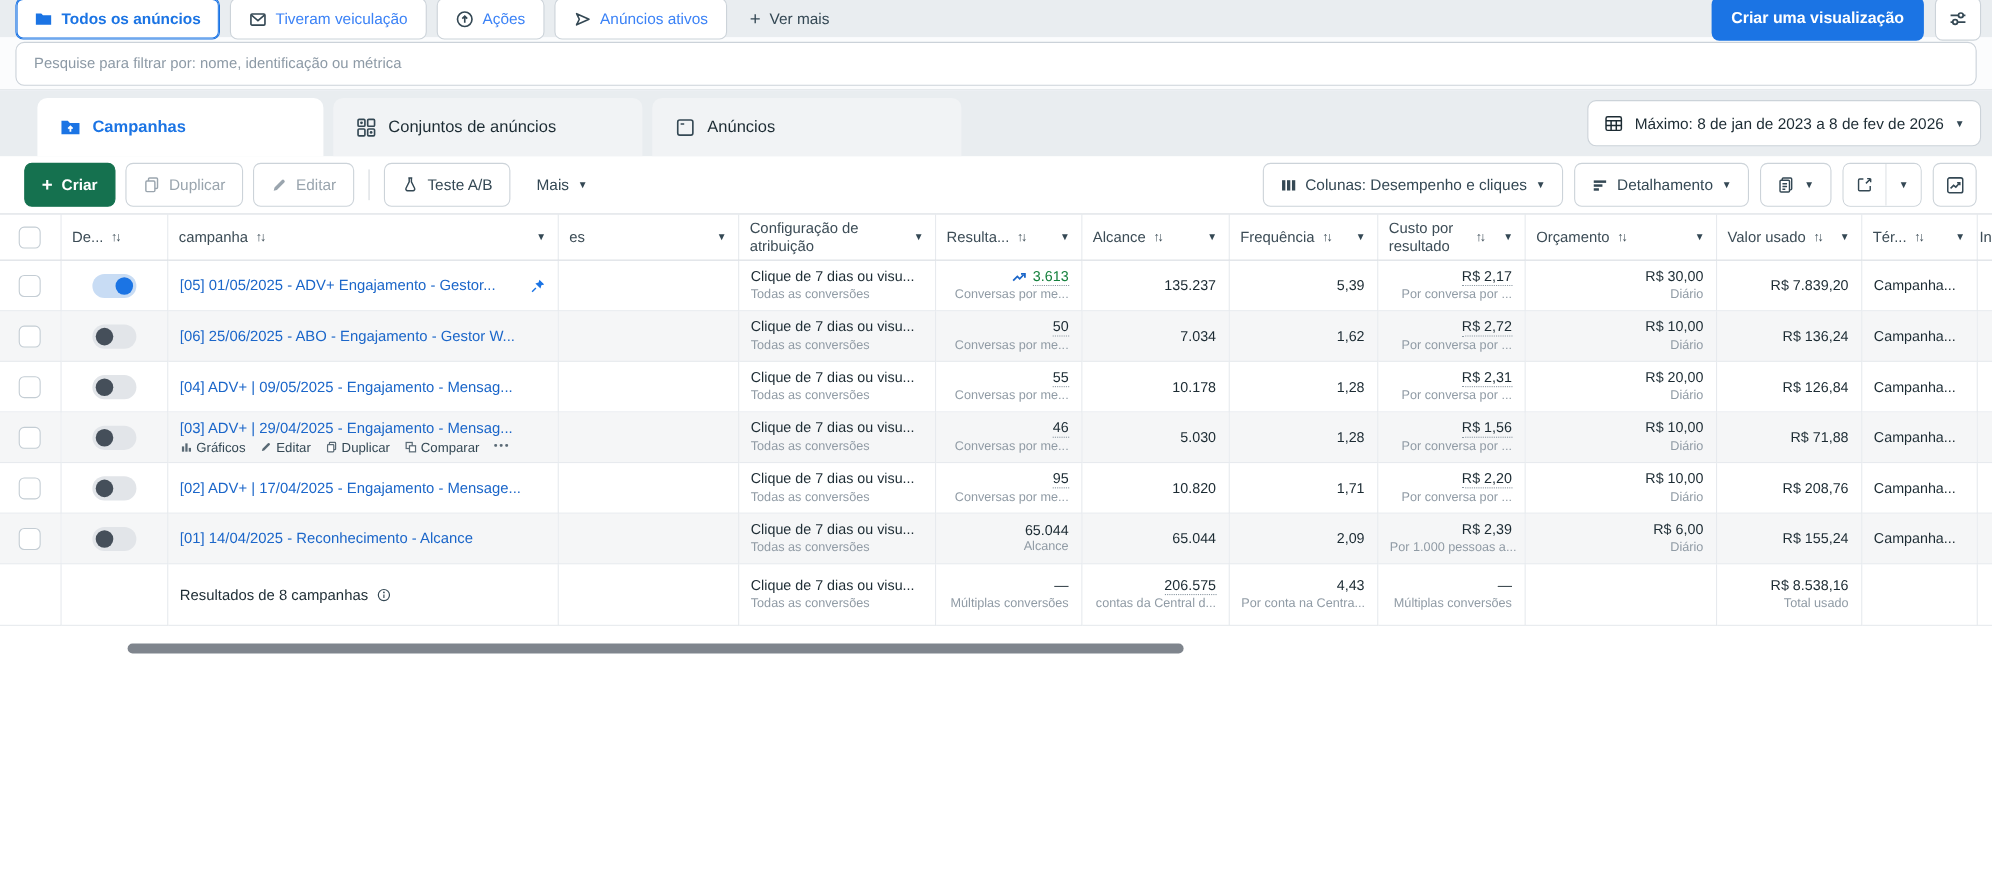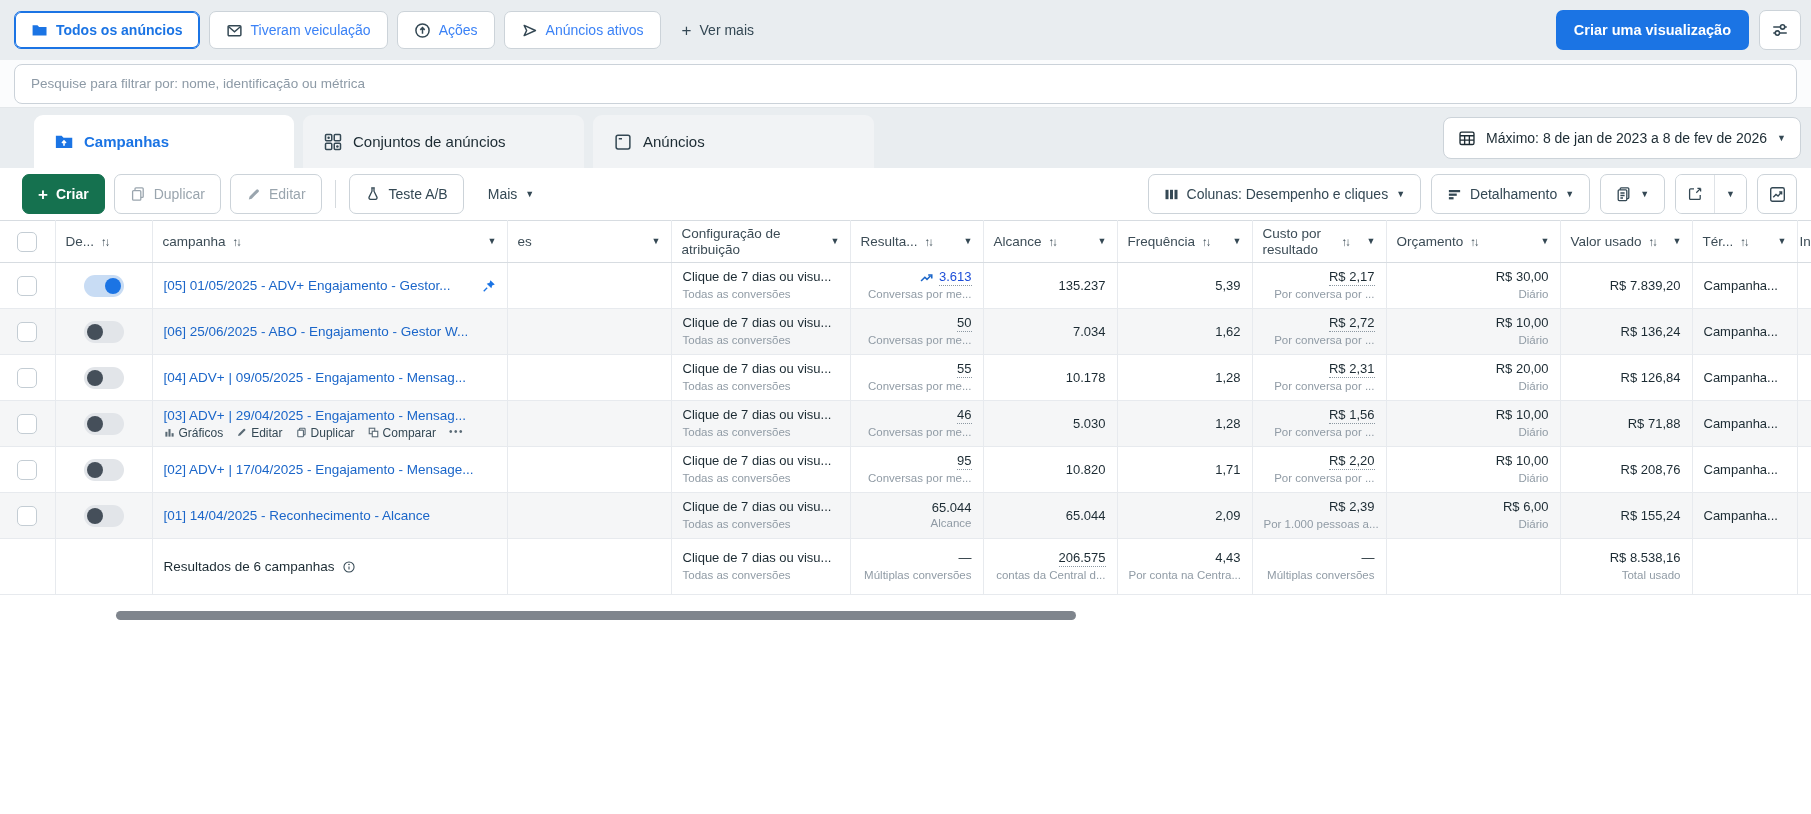--- a/index.html
+++ b/index.html
@@ -1,20 +1,20 @@
 <!DOCTYPE html>
 <html><head>
 <meta charset="utf-8">
 <style>
 *{box-sizing:border-box;margin:0;padding:0}
 html,body{width:1811px;height:814px;overflow:hidden}
 body{font-family:"Liberation Sans","DejaVu Sans",sans-serif;background:#fff;color:#1c2b33;font-size:13px}
 svg{display:block;flex:none}
 
-.topbar{height:60px;background:#e9edf0;display:flex;align-items:center;padding:0 10px 0 14px;gap:9px}
+.topbar{height:34px;background:#e9edf0;display:flex;align-items:center;padding:0 10px 0 14px;gap:9px}
 .chip{display:flex;align-items:center;gap:8px;height:38px;padding:0 16px;background:#fff;border:1px solid #ccd3d9;border-radius:7px;font-size:14px;color:#3b82f6;cursor:pointer;white-space:nowrap}
 .chip.active{border-color:#1b74e4;color:#1b74e4;font-weight:bold;box-shadow:0 0 0 1px #1b74e4 inset}
 .textbtn{display:flex;align-items:center;gap:8px;height:38px;padding:0 12px;background:transparent;border:none;font-size:14px;color:#344854;cursor:pointer;white-space:nowrap}
 .plus-glyph{font-size:17px;line-height:1;color:#344854}
 .top-right{margin-left:auto;display:flex;align-items:center;gap:10px}
 .btn-primary{height:40px;padding:0 18px;background:#1b74e4;color:#fff;border:none;border-radius:7px;font-size:14.5px;font-weight:bold;cursor:pointer;white-space:nowrap}
 .icon-btn{height:40px;width:42px;display:flex;align-items:center;justify-content:center;background:#fff;border:1px solid #ccd3d9;border-radius:7px;cursor:pointer}
 
 .searchrow{height:48px;background:#fbfcfd;display:flex;align-items:center;padding:0 14px;border-bottom:1px solid #e3e7ea}
 .search-input{width:100%;height:40px;border:1px solid #cbd2d9;border-radius:8px;background:#fff;padding:0 16px;font-size:13.5px;font-family:inherit;color:#737373}
@@ -56,21 +56,21 @@
 .toggle.on{background:#c8dcf4}
 .toggle.on .knob{left:21px;background:#1b74e4}
 .camp-link{color:#1b66c9;text-decoration:none;font-size:13.5px;cursor:pointer}
 .name-line{display:flex;align-items:center;gap:6px}
 .name-line .camp-link{overflow:hidden;text-overflow:ellipsis}
 .pin{margin-left:auto}
 .row-actions{display:flex;gap:13px;margin-top:3px;font-size:12px;color:#344854}
 .ra{display:flex;align-items:center;gap:4px;cursor:pointer}
 .dots{font-size:10px;letter-spacing:1.5px;color:#5a6a75;cursor:pointer}
 .u{border-bottom:1px dotted #8c98a2;display:inline-block;line-height:1.15}
-.blue{color:#1d4ed8}
+.blue{color:#15803d}
 .res-line{display:flex;align-items:center;justify-content:flex-end;gap:5px}
 tfoot td{height:56px;padding:4px 11px;background:#fff;border-bottom:1px solid #e7eaee;vertical-align:middle;font-size:13px}
 .foot-label{display:flex;align-items:center;gap:7px;font-size:13.5px;color:#1c2b33}
 
 .hscroll{margin-top:16px;height:10px;position:relative}
 .hscroll .thumb{position:absolute;left:116px;width:960px;height:9px;border-radius:5px;background:#7f858d;cursor:pointer}
 .bottom{background:#fff;height:200px}
 </style>
 </head>
 <body>
@@ -604,21 +604,21 @@
     <td><span>Campanha...</span></td>
     <td></td>
   </tr>
     </tbody>
   <tfoot>
     <tr>
       <td class="c-check"></td>
       <td class="c-toggle"></td>
       <td>
         <div class="foot-label">
-          <span>Resultados de 6 campanhas</span>
+          <span>Resultados de 8 campanhas</span>
           <svg width="14" height="14" viewBox="0 0 16 16" fill="none" stroke="#344854" stroke-width="1.2">
               <circle cx="8" cy="8" r="5.8"></circle>
               <path d="M8 7.4v3.5"></path>
               <circle cx="8" cy="5.2" r="0.9" fill="#344854" stroke="none"></circle>
             </svg>
         </div>
       </td>
       <td></td>
       <td>
           <div class="main">Clique de 7 dias ou visu...</div>

